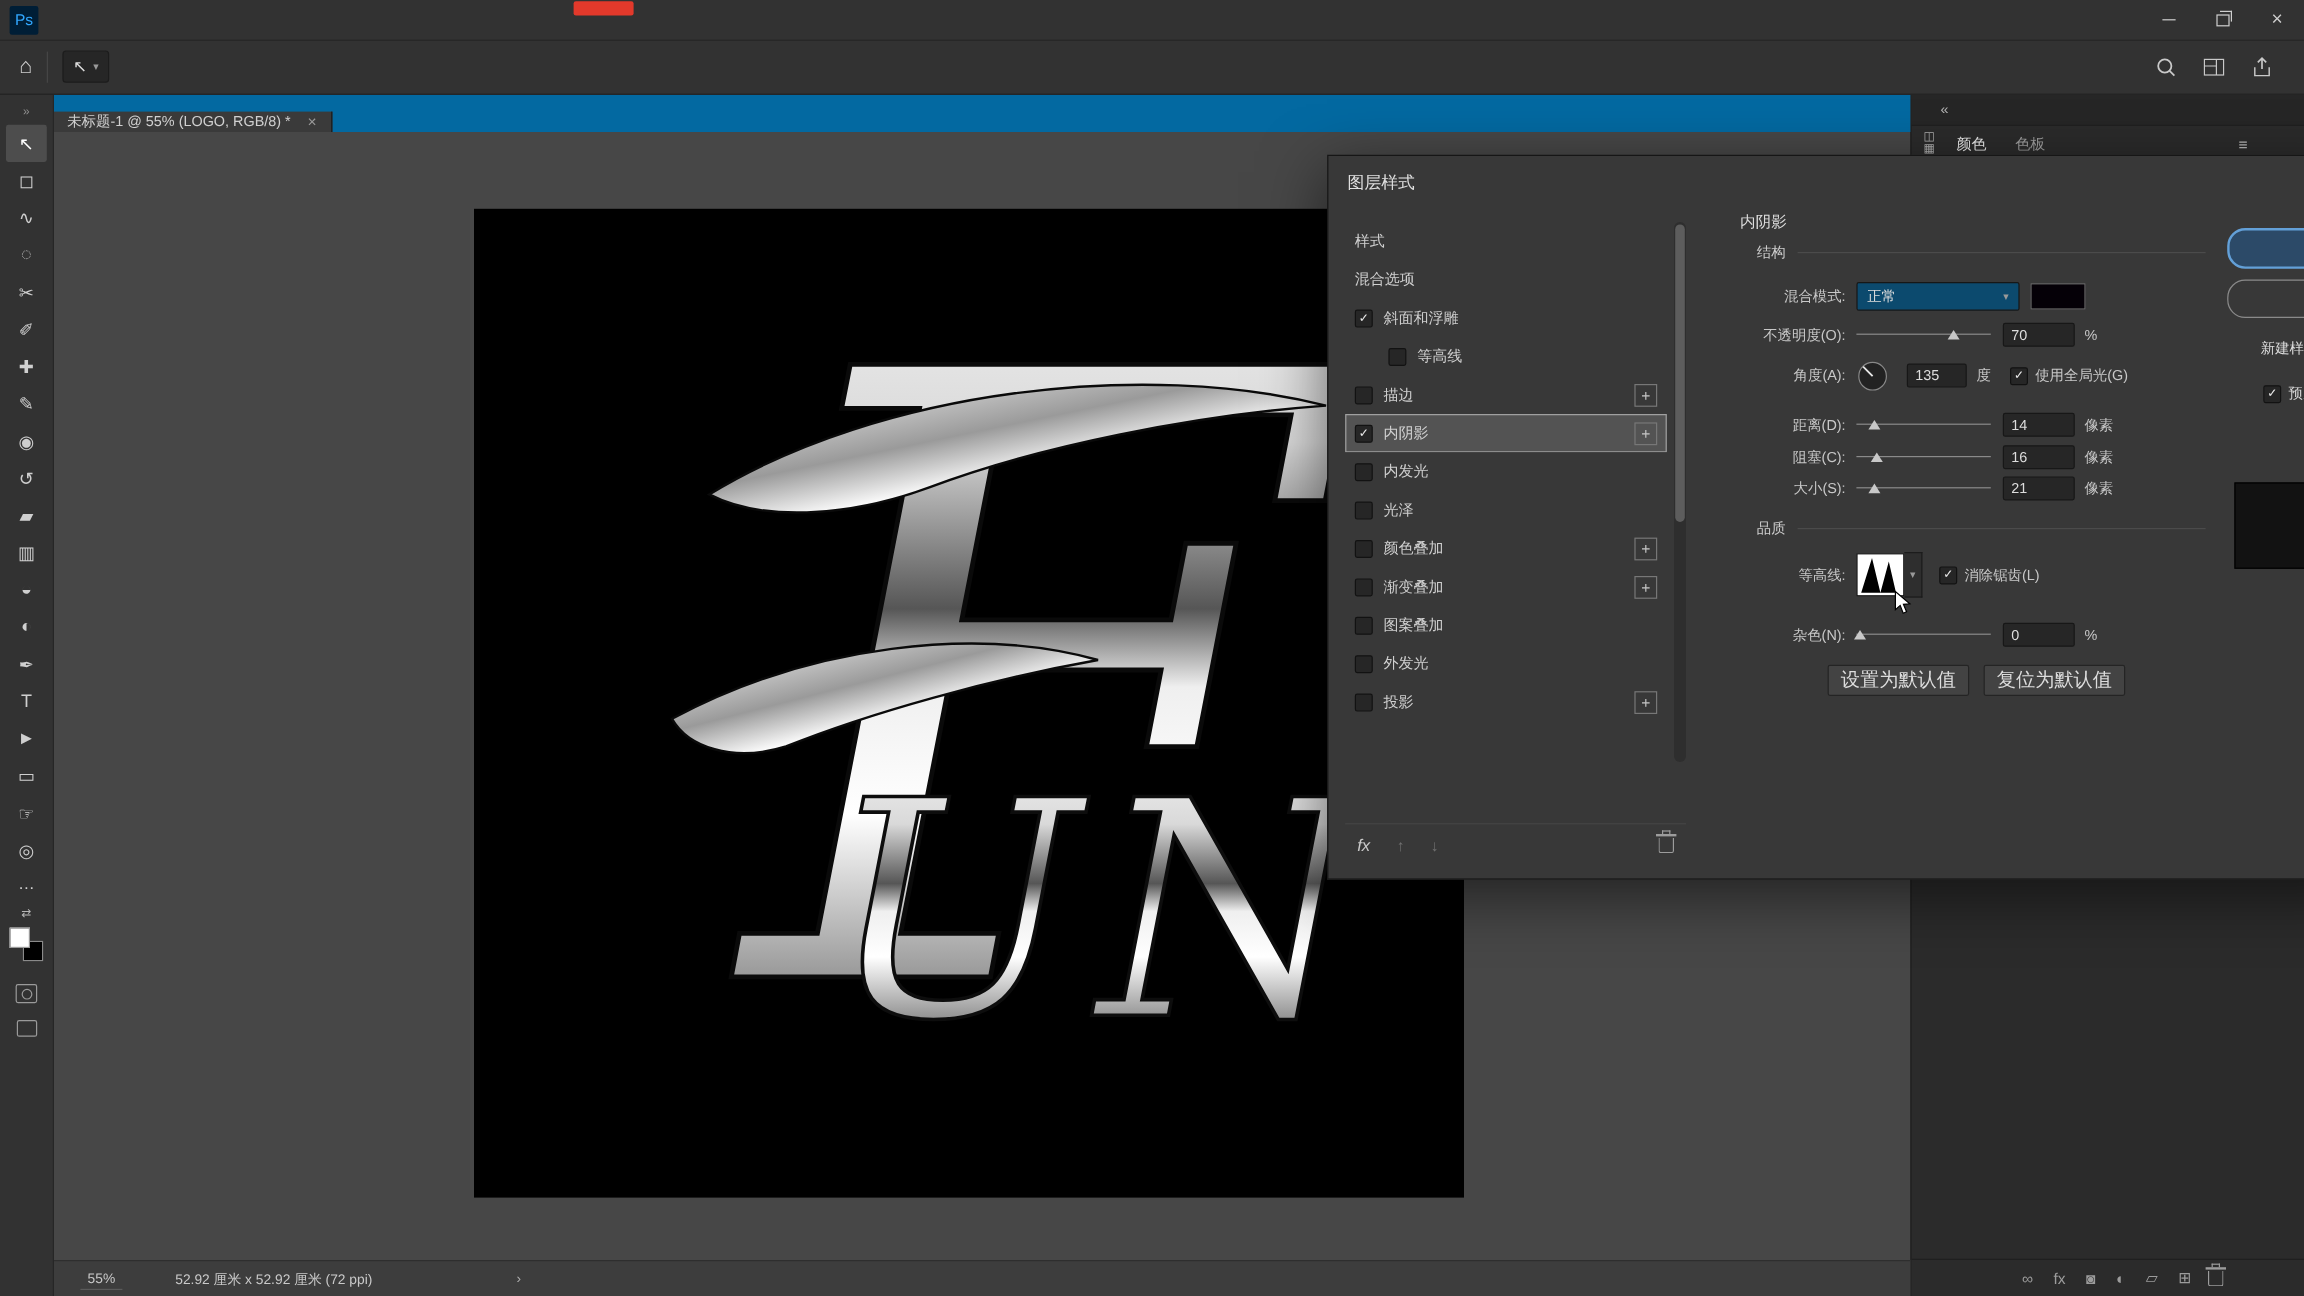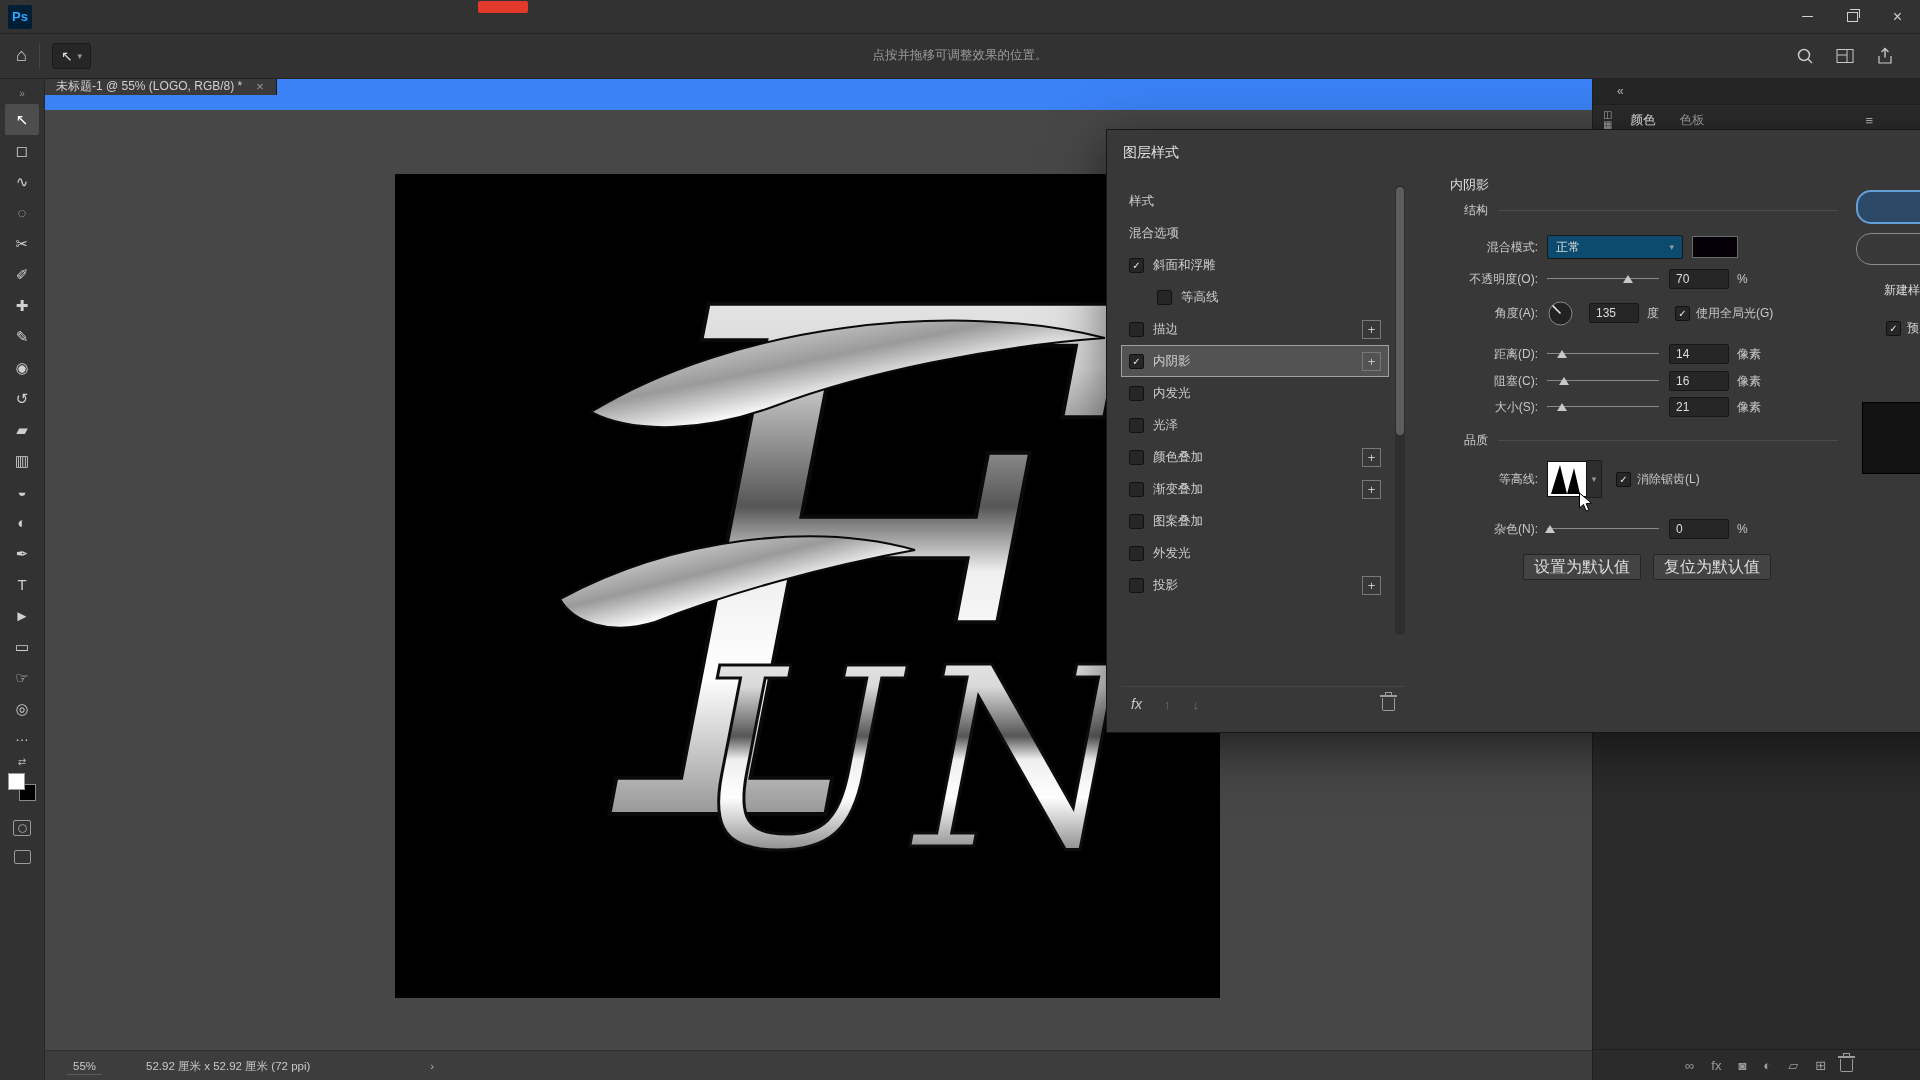--- a/index.html
+++ b/index.html
@@ -1,40 +1,40 @@
 <!DOCTYPE html>
 <html><head>
 <meta charset="utf-8">
 <style>
   html,body{margin:0;padding:0;background:#1e1e1e;font-family:"Liberation Sans","DejaVu Sans",sans-serif;}
   #root{position:relative;width:1920px;height:1080px;background:#474747;overflow:hidden;color:#d4d4d4;font-size:12px;}
 
   
   .menubar{position:absolute;left:0;top:0;width:1920px;height:33px;background:#323232;border-bottom:1px solid #262626;display:flex;align-items:center;z-index:30;}
-  .ps-logo{width:24px;height:24px;margin:0 10px 0 8px;background:#001e36;color:#31a8ff;font-weight:bold;font-size:13px;display:flex;align-items:center;justify-content:center;border-radius:2px;}
+  .ps-logo{width:24px;height:24px;margin:0 10px 0 8px;background:#001e36;color:#31a8ff;font-weight:normal;font-size:13px;display:flex;align-items:center;justify-content:center;border-radius:2px;}
   .menu-item{padding:0 14px;height:33px;display:flex;align-items:center;font-size:13px;color:#d8d8d8;cursor:default;}
   .red-annotation{position:absolute;left:478px;top:1px;width:50px;height:12px;background:#e2392b;border-radius:2px;z-index:31;}
   .win-controls{margin-left:auto;display:flex;height:33px;}
   .win-btn{width:45px;height:33px;display:flex;align-items:center;justify-content:center;color:#cfcfcf;}
   .min-glyph{display:block;width:11px;height:1px;background:#cfcfcf;}
   .restore-glyph{position:relative;display:block;width:9px;height:8px;border:1px solid #cfcfcf;}
   .restore-glyph::before{content:"";position:absolute;left:2px;top:-4px;width:9px;height:8px;border-top:1px solid #cfcfcf;border-right:1px solid #cfcfcf;}
   .close-glyph{font-size:16px;line-height:1;}
 
   
   .optionsbar{position:absolute;left:0;top:33px;width:1920px;height:45px;background:#323232;border-bottom:1px solid #222;display:flex;align-items:center;z-index:29;}
   .ob-home{margin-left:16px;font-size:18px;color:#cdcdcd;}
   .ob-sep{width:1px;height:26px;background:#454545;margin:0 12px;}
   .ob-tool{display:flex;align-items:center;gap:5px;padding:4px 8px;background:#262626;border:1px solid #1c1c1c;border-radius:3px;color:#ddd;font-size:14px;}
   .ob-tool .chev{font-size:9px;color:#999;}
   .ob-hint{position:absolute;left:0;right:0;text-align:center;color:#9a9a9a;font-size:12.5px;pointer-events:none;}
   .ob-right{margin-left:auto;display:flex;align-items:center;gap:22px;margin-right:26px;}
 
   
-  .tabbar{position:absolute;left:44px;top:78px;width:1548px;height:32px;background:#3b82f6;display:flex;align-items:flex-start;z-index:5;}
+  .tabbar{position:absolute;left:44px;top:78px;width:1548px;height:32px;background:#0369a1;display:flex;align-items:flex-end;z-index:5;}
   .doc-tab{display:flex;align-items:center;background:#3a3a3a;padding:0 12px;font-size:12px;color:#d0d0d0;border-right:1px solid #1b1b1b;max-width:300px;}
   .doc-tab .tab-close{margin-left:14px;color:#9a9a9a;font-size:13px;}
 
   
   .toolrail{position:absolute;left:0;top:78px;width:44px;height:1002px;background:#323232;border-right:1px solid #262626;display:flex;flex-direction:column;align-items:center;z-index:6;}
   .rail-chev{height:22px;display:flex;align-items:center;color:#8f8f8f;font-size:10px;margin-top:4px;}
   .tool{width:34px;height:31px;display:flex;align-items:center;justify-content:center;color:#cfcfcf;font-size:15px;border-radius:2px;}
   .tool.active{background:#4d4d4d;color:#fff;}
   .tool-ellipsis{margin-top:4px;color:#cfcfcf;font-size:14px;height:20px;}
   .mini-swap{margin-top:8px;font-size:10px;color:#b5b5b5;height:12px;}
@@ -146,21 +146,20 @@
     </div>
   </div>
 
   <div class="optionsbar">
     <span class="ob-home">⌂</span>
     <span class="ob-sep"></span>
     <div class="ob-tool">
       <span>↖</span>
       <span class="chev">▾</span>
     </div>
-    <div class="ob-hint">点按并拖移可调整效果的位置。</div>
     <div class="ob-right">
       <svg width="18" height="18">
           <circle cx="8" cy="8" r="5.5" fill="none" stroke="#c9c9c9" stroke-width="1.5"></circle>
           <line x1="12" y1="12" x2="16" y2="16" stroke="#c9c9c9" stroke-width="1.5"></line>
         </svg>
       <svg width="18" height="18">
           <rect x="1" y="2.5" width="16" height="13" fill="none" stroke="#c9c9c9"></rect>
           <line x1="11" y1="2.5" x2="11" y2="15.5" stroke="#c9c9c9"></line>
           <line x1="1" y1="8" x2="11" y2="8" stroke="#c9c9c9"></line>
         </svg>

